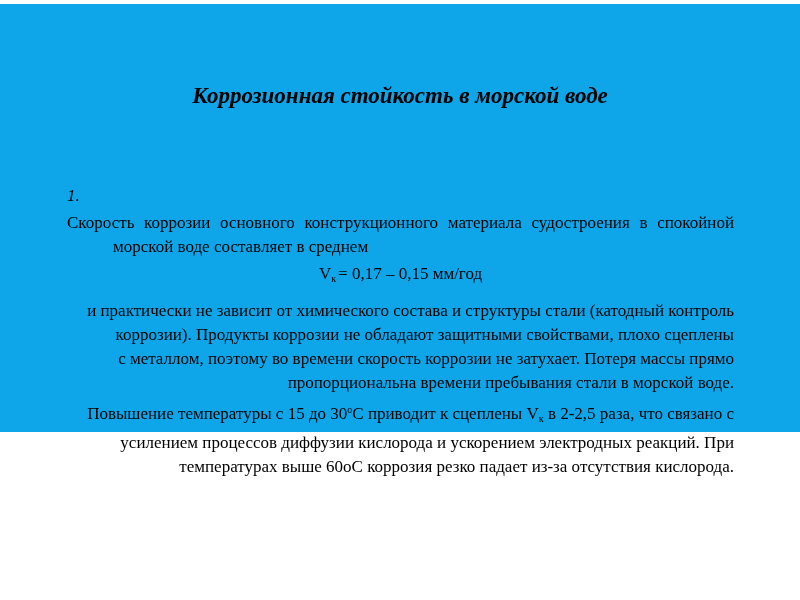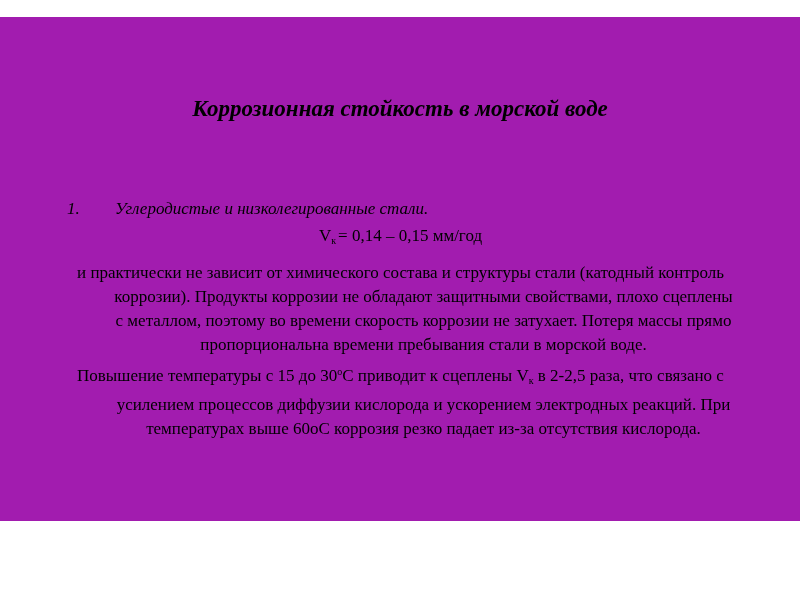--- a/index.html
+++ b/index.html
@@ -10,23 +10,23 @@
     body {
       width: 800px;
       height: 600px;
       position: relative;
       overflow: hidden;
       font-family: "Liberation Serif", "DejaVu Serif", serif;
       color: #000000;
     }
     .slide {
       position: absolute;
-      left: 0; top: 17px;
-      width: 800px; height: 504px;
-      background: #a21caf;
+      left: 0; top: 4px;
+      width: 800px; height: 428px;
+      background: #0ea5e9;
     }
     .title {
       position: absolute;
       left: 80px;
       top: 76px;
       width: 640px;
       text-align: center;
       font-weight: bold;
       font-style: italic;
       font-size: 23px;
@@ -59,21 +59,21 @@
       text-align: center;
       margin: 3px 0 8px 0;
       padding-left: 0;
     }
     .formula sub {
       font-size: 10px;
       vertical-align: -3px;
       margin-right: 2px;
     }
     .para.left {
-      text-align: center;
+      text-align: right;
     }
     .para sub {
       font-size: 10px;
       vertical-align: -3px;
     }
     .para sup {
       font-size: 10px;
       vertical-align: 6px;
     }
   </style>
@@ -81,25 +81,25 @@
 <body>
 
 <div class="slide">
   <div class="title">
     <div>Коррозионная стойкость в морской воде</div>
   </div>
 
   <div class="body">
     <div class="heading-item">
       <span class="num">1.</span>
-      <span>Углеродистые и низколегированные стали.</span>
     </div>
 
+    <p class="para">Скорость коррозии основного конструкционного материала судостроения в спокойной морской воде составляет в среднем</p>
 
     <div class="formula">
-      <span>V</span><sub>к</sub><span>= 0,14 – 0,15 мм/год</span>
+      <span>V</span><sub>к</sub><span>= 0,17 – 0,15 мм/год</span>
     </div>
 
     <p class="para left">и практически не зависит от химического состава и структуры стали (катодный контроль коррозии). Продукты коррозии не обладают защитными свойствами, плохо сцеплены с металлом, поэтому во времени скорость коррозии не затухает. Потеря массы прямо пропорциональна времени  пребывания стали в морской воде.</p>
 
     <p class="para left"><span>Повышение температуры с 15 до 30</span><sup>о</sup><span>С приводит к сцеплены V</span><sub>к</sub><span> в 2-2,5 раза, что связано с усилением процессов диффузии кислорода и ускорением электродных реакций.  При температурах выше 60оС коррозия резко падает из-за отсутствия кислорода.</span></p>
   </div>
 </div>
 
 </body></html>

